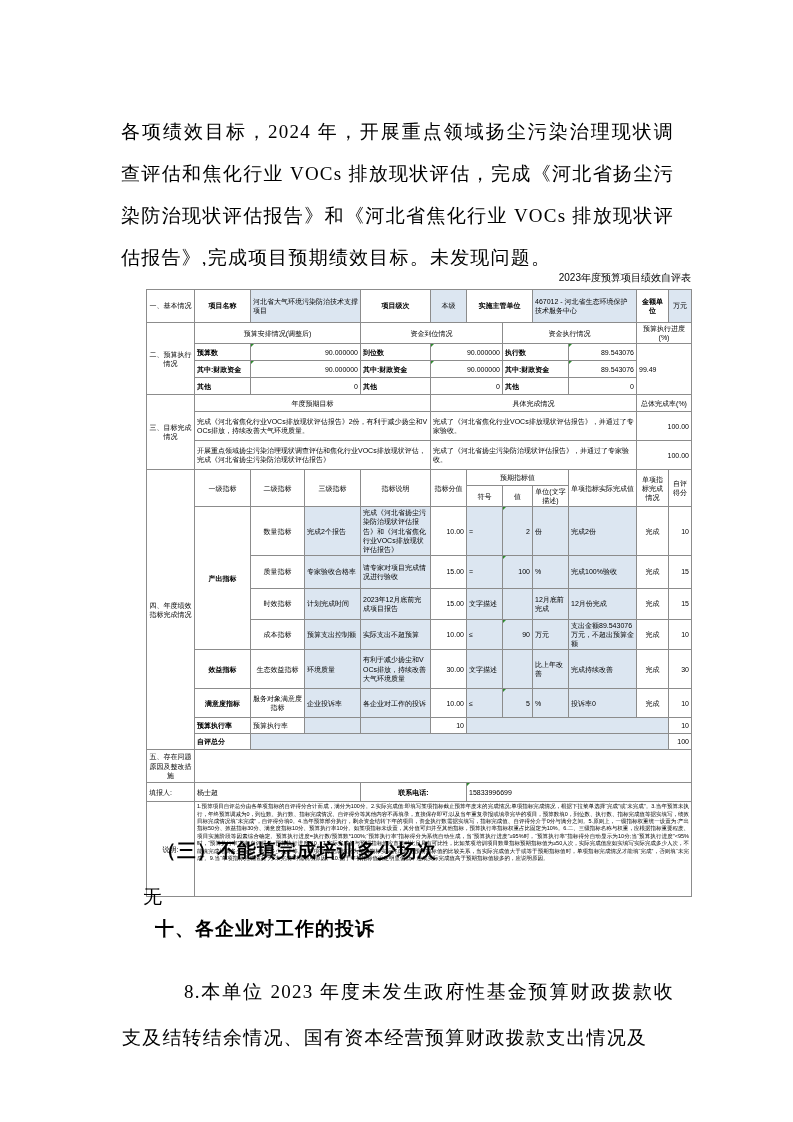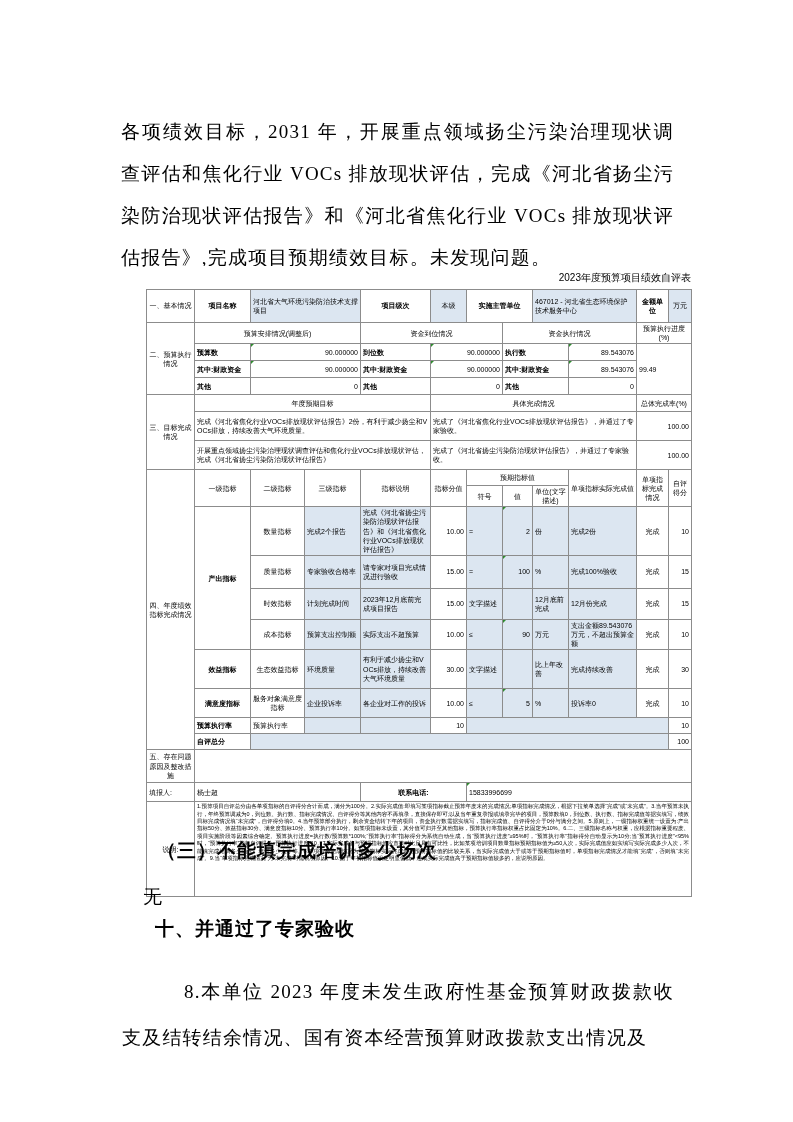--- a/index.html
+++ b/index.html
@@ -31,21 +31,21 @@
   .hd2{position:absolute;left:155px;top:916px;font-size:19px;font-weight:bold;
        font-family:"Liberation Sans",sans-serif;letter-spacing:1px;}
   .otherp{position:absolute;left:122px;top:950px;width:552px;font-size:19px;
           line-height:46px;text-align:justify;letter-spacing:1.2px;text-indent:62px;}
 </style>
 </head>
 <body>
 
 <div class="page">
 
-  <p class="intro">各项绩效目标，2031 年，开展重点领域扬尘污染治理现状调查评估和焦化行业 VOCs 排放现状评估，完成《河北省扬尘污染防治现状评估报告》和《河北省焦化行业 VOCs 排放现状评估报告》,完成项目预期绩效目标。未发现问题。</p>
+  <p class="intro">各项绩效目标，2024 年，开展重点领域扬尘污染治理现状调查评估和焦化行业 VOCs 排放现状评估，完成《河北省扬尘污染防治现状评估报告》和《河北省焦化行业 VOCs 排放现状评估报告》,完成项目预期绩效目标。未发现问题。</p>
 
   <div class="tablewrap">
     <div class="ttl">2023年度预算项目绩效自评表</div>
     <table class="main">
       <colgroup>
         <col style="width:48px">
           <col style="width:56px">
           <col style="width:54px">
           <col style="width:56px">
         <col style="width:70px">
@@ -246,16 +246,16 @@
         <td class="l" colspan="11" style="vertical-align:top">
           <div class="notesbox">1.预算项目自评总分由各单项指标的自评得分合计而成，满分为100分。2.实际完成值:即填写某项指标截止预算年度末的完成情况;单项指标完成情况，根据下拉菜单选择“完成”或“未完成”。3.当年预算未执行，年终预算调减为0，到位数、执行数、指标完成情况、自评得分等其他内容不再填录，直接保存即可;以及当年重复录报或填录完毕的项目，预算数填0，到位数、执行数、指标完成值等据实填写，绩效目标完成情况填“未完成”，自评得分填0。4.当年预算部分执行，剩余资金结转下年的项目，资金执行数需据实填写，指标完成值、自评得分介于0分与满分之间。5.原则上，一级指标权重统一设置为:产出指标50分、效益指标30分、满意度指标10分、预算执行率10分。如某项指标未设置，其分值可归并至其他指标，预算执行率指标权重占比固定为10%。6.二、三级指标名称与权重，应根据指标重要程度、项目实施阶段等因素综合确定。预算执行进度=执行数/预算数*100%;“预算执行率”指标得分为系统自动生成，当“预算执行进度”≥95%时，“预算执行率”指标得分自动显示为10分;当“预算执行进度”&lt;95%时，“预算执行率”指标自评得分=预算执行进度*10。7.实际完成值与预期指标值应直接对比且具有可比性，比如某项培训项目数量指标预期指标值为≥50人次，实际完成值应如实填写实际完成多少人次，不能填完成培训多少场次、培训多少人才等。8.单项指标完成情况为某项指标实际完成值与预期指标值的比较关系，当实际完成值大于或等于预期指标值时，单项指标完成情况才能填“完成”，否则填“未完成”。9.当“单项指标完成情况”为“未完成”时需说明原因。10.由于年初指标值设定明显偏低，造成实际完成值高于预期指标值较多的，应说明原因。</div>
         </td>
       </tr>
     </tbody>
       </table>
   </div>
 
   <div class="hd1">（三）不能填完成培训多少场次</div>
   <div class="wu">无</div>
-  <div class="hd2">十、并通过了专家验收</div>
+  <div class="hd2">十、各企业对工作的投诉</div>
   <p class="otherp">8.本单位 2023 年度未发生政府性基金预算财政拨款收支及结转结余情况、国有资本经营预算财政拨款支出情况及</p>
 
 </div>
 
 </body></html>

